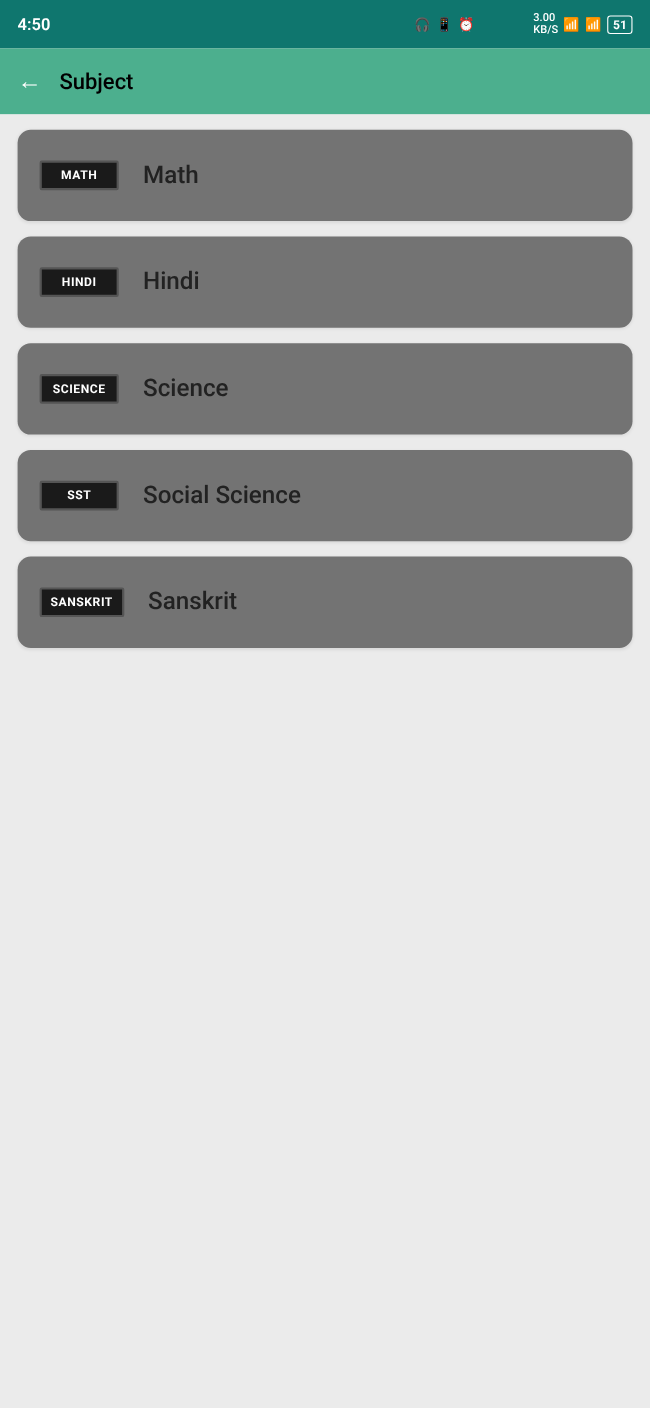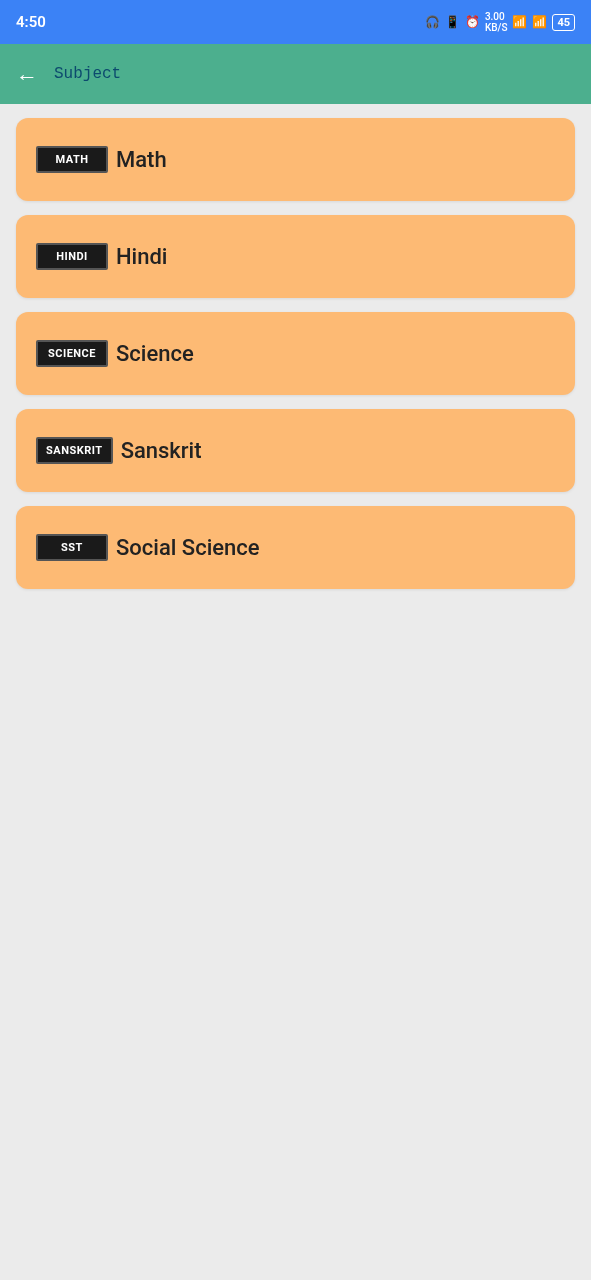--- a/index.html
+++ b/index.html
@@ -7,21 +7,21 @@
 
     body {
       width: 591px;
       min-height: 1280px;
       font-family: 'Roboto', Arial, sans-serif;
       background: #f0f0f0;
     }
 
     
     .status-bar {
-      background: #3b82f6;
+      background: #0f766e;
       color: white;
       height: 44px;
       display: flex;
       align-items: center;
       justify-content: space-between;
       padding: 0 16px;
       font-size: 14px;
       font-weight: 500;
     }
 
@@ -55,44 +55,43 @@
       gap: 16px;
     }
 
     .back-arrow {
       color: white;
       font-size: 22px;
       cursor: pointer;
     }
 
     .header-title {
-      color: #0c4a6e;
-      font-size: 16px;
+      color: #000000;
+      font-size: 20px;
       font-weight: 500;
-      font-family: Liberation Mono, monospace;
     }
 
     
     .content {
       background: #ebebeb;
       padding: 14px 16px;
       display: flex;
       flex-direction: column;
       gap: 14px;
       min-height: calc(1280px - 104px);
     }
 
     
     .subject-card {
-      background: #fdba74;
+      background: #737373;
       border-radius: 12px;
       padding: 28px 20px;
       display: flex;
       align-items: center;
-      gap: 8px;
+      gap: 22px;
       cursor: pointer;
       box-shadow: 0 1px 3px rgba(0,0,0,0.08);
     }
 
     .subject-badge {
       background: #1a1a1a;
       color: white;
       font-size: 11px;
       font-weight: 700;
       letter-spacing: 0.5px;
@@ -112,24 +111,24 @@
   </style>
 </head>
 <body>
 
 <div class="status-bar">
   <span class="status-time">4:50</span>
   <div class="status-icons">
     <span>🎧</span>
     <span>📱</span>
     <span>⏰</span>
-    <span style="font-size:10px;">3.00<br>KB/S</span>
+    <span style="font-size:10px;margin-left:48px;">3.00<br>KB/S</span>
     <span>📶</span>
     <span>📶</span>
-    <span class="battery-box">45</span>
+    <span class="battery-box">51</span>
   </div>
 </div>
 
 <div class="header">
   <span class="back-arrow">←</span>
   <span class="header-title">Subject</span>
 </div>
 
 <div class="content">
 <div class="subject-card">
@@ -138,20 +137,20 @@
     </div>
     <div class="subject-card">
       <span class="subject-badge">HINDI</span>
       <span class="subject-name">Hindi</span>
     </div>
     <div class="subject-card">
       <span class="subject-badge">SCIENCE</span>
       <span class="subject-name">Science</span>
     </div>
     <div class="subject-card">
+      <span class="subject-badge">SST</span>
+      <span class="subject-name">Social Science</span>
+    </div>
+    <div class="subject-card">
       <span class="subject-badge">SANSKRIT</span>
       <span class="subject-name">Sanskrit</span>
-    </div>
-    <div class="subject-card">
-      <span class="subject-badge">SST</span>
-      <span class="subject-name">Social Science</span>
     </div>
   </div>
 
 </body></html>

